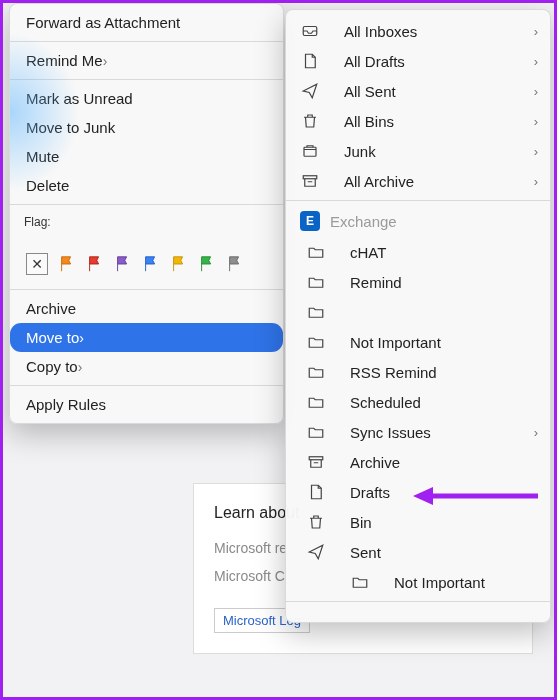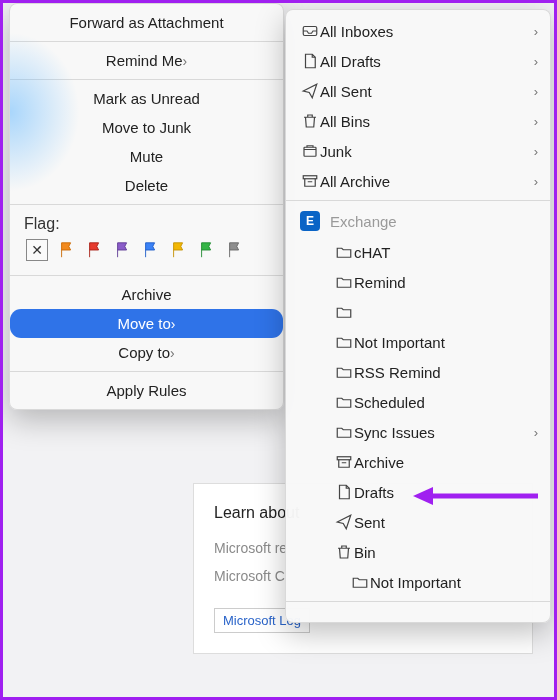--- a/index.html
+++ b/index.html
@@ -45,21 +45,21 @@
     content:"";
     position:absolute;
     left:0; top:28px;
     width:70px; height:160px;
     background: radial-gradient(ellipse at left, rgba(90,180,255,0.5), transparent 70%);
     pointer-events:none;
   }
   .menu-item {
     display: flex;
     align-items: center;
-    justify-content: center;
+    justify-content: flex-start;
     padding: 6px 16px;
     cursor: default;
   }
   .menu-item.highlight {
     background: #2f73e8;
     color: #fff;
     border-radius: 11px;
   }
   .chev {
     font-size: 14px;
@@ -67,21 +67,21 @@
   }
   .highlight .chev { color:#fff; }
   .sep {
     height: 1px;
     background: rgba(0,0,0,0.12);
     margin: 4px 0;
   }
   .flag-row {
     padding: 6px 14px 10px;
   }
-  .flag-label { margin-bottom:6px; color:#333; font-size:16px;}
+  .flag-label { margin-bottom:24px; color:#333; font-size:12px;}
   .flags { display:flex; gap:10px; align-items:center; padding-left:2px;}
   .flag-x {
     width:22px; height:22px;
     border:1px solid #888;
     display:flex; align-items:center; justify-content:center;
     font-size:14px; color:#333; background:#fafafa;
   }
   .flag {
     width:18px; height:18px;
     position:relative;
@@ -89,21 +89,21 @@
   .flag svg { width:18px; height:18px; display:block;}
   .right-menu {
     left: 282px;
     top: 6px;
     width: 266px;
     padding: 6px 0;
   }
   .r-item {
     display:flex;
     align-items:center;
-    gap:0;
+    gap:24px;
     padding: 5px 14px;
     font-size: 15px;
     position:relative;
   }
   .r-item .chev2 {
     position:absolute;
     right:12px;
     color:#777;
     font-size:13px;
   }
@@ -113,21 +113,21 @@
     color:#444;
     flex-shrink:0;
   }
   .r-icon svg { width:18px; height:18px; stroke:#444; fill:none; stroke-width:1.6;}
   .section-hdr {
     display:flex; align-items:center; gap:10px;
     padding: 6px 14px;
     color:#9a9a9a;
     font-size:15px;
   }
-  .sub { padding-left: 48px; }
+  .sub { padding-left: 20px; }
   .sub2 { padding-left: 64px; }
   .acct-icon {
     width:20px;height:20px;border-radius:4px;
     display:flex;align-items:center;justify-content:center;
     font-size:12px;font-weight:700;color:#fff;
   }
   .exchange { background:#0a64c6; }
   .arrow-annot {
     position:absolute;
     left:410px;
@@ -371,32 +371,32 @@
         <svg viewBox="0 0 24 24">
           <path d="M6 3h9l4 4v14H6z"></path>
           <path d="M15 3v4h4"></path>
         </svg>
       </span>
     <span>Drafts</span>
   </div>
   <div class="r-item sub">
     <span class="r-icon">
         <svg viewBox="0 0 24 24">
+          <path d="M4 7h16M9 7V4h6v3M6 7l1 13h10l1-13"></path>
+        </svg>
+      </span>
+    <span>Bin</span>
+  </div>
+  <div class="r-item sub">
+    <span class="r-icon">
+        <svg viewBox="0 0 24 24">
           <path d="M3 12l18-9-6 18-4-7z"></path>
         </svg>
       </span>
     <span>Sent</span>
-  </div>
-  <div class="r-item sub">
-    <span class="r-icon">
-        <svg viewBox="0 0 24 24">
-          <path d="M4 7h16M9 7V4h6v3M6 7l1 13h10l1-13"></path>
-        </svg>
-      </span>
-    <span>Bin</span>
   </div>
   <div class="r-item sub2">
     <span class="r-icon">
         <svg viewBox="0 0 24 24">
           <path d="M3 7h6l2 2h10v10H3z"></path>
         </svg>
       </span>
     <span>Not Important</span>
   </div>
 

